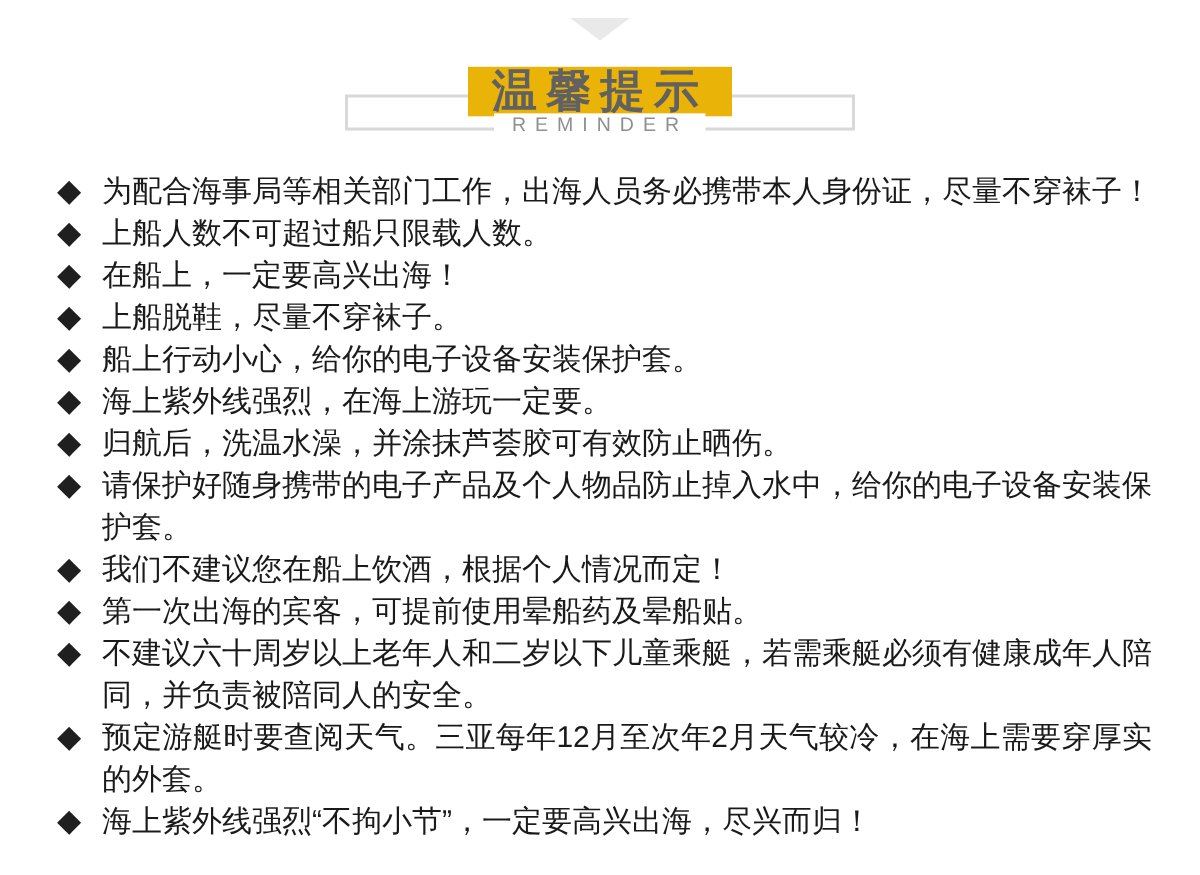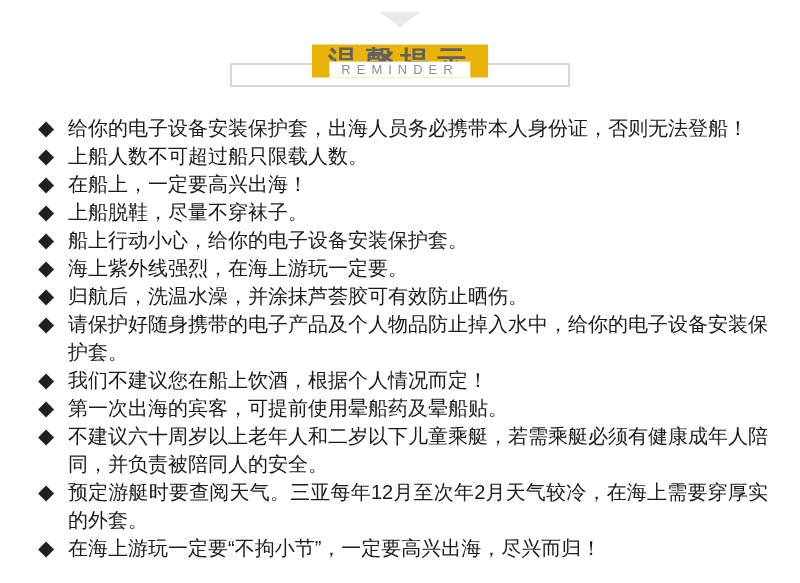--- a/index.html
+++ b/index.html
@@ -44,21 +44,21 @@
     font-weight: bold;
     color: #616161;
     letter-spacing: 6px;
     white-space: nowrap;
     line-height: 1.1;
     text-align: center;
   }
   .title-en {
     position: absolute;
     left: 50%;
-    bottom: 16px;
+    bottom: 2px;
     transform: translate(-50%, 55%);
     background: #ffffff;
     padding: 0 12px;
     font-size: 13px;
     color: #8f8f8f;
     letter-spacing: 6px;
     white-space: nowrap;
     line-height: 1.2;
   }
   
@@ -88,28 +88,28 @@
 <div class="page">
 
   <div class="triangle-down"></div>
 
   <div class="title-box">
     <span class="title-cn">温馨提示</span>
     <span class="title-en">REMINDER</span>
   </div>
 
   <div class="notice-list">
-      <div class="item"><span class="bullet">◆</span><span>给你的电子设备安装保护套，出海人员务必携带本人身份证，否则无法登船！</span></div>
+      <div class="item"><span class="bullet">◆</span><span>为配合海事局等相关部门工作，出海人员务必携带本人身份证，尽量不穿袜子！</span></div>
       <div class="item"><span class="bullet">◆</span><span>上船人数不可超过船只限载人数。</span></div>
       <div class="item"><span class="bullet">◆</span><span>在船上，一定要高兴出海！</span></div>
       <div class="item"><span class="bullet">◆</span><span>上船脱鞋，尽量不穿袜子。</span></div>
       <div class="item"><span class="bullet">◆</span><span>船上行动小心，给你的电子设备安装保护套。</span></div>
       <div class="item"><span class="bullet">◆</span><span>海上紫外线强烈，在海上游玩一定要。</span></div>
       <div class="item"><span class="bullet">◆</span><span>归航后，洗温水澡，并涂抹芦荟胶可有效防止晒伤。</span></div>
       <div class="item"><span class="bullet">◆</span><span>请保护好随身携带的电子产品及个人物品防止掉入水中，给你的电子设备安装保护套。</span></div>
       <div class="item"><span class="bullet">◆</span><span>我们不建议您在船上饮酒，根据个人情况而定！</span></div>
       <div class="item"><span class="bullet">◆</span><span>第一次出海的宾客，可提前使用晕船药及晕船贴。</span></div>
       <div class="item"><span class="bullet">◆</span><span>不建议六十周岁以上老年人和二岁以下儿童乘艇，若需乘艇必须有健康成年人陪同，并负责被陪同人的安全。</span></div>
       <div class="item"><span class="bullet">◆</span><span>预定游艇时要查阅天气。三亚每年12月至次年2月天气较冷，在海上需要穿厚实的外套。</span></div>
-      <div class="item"><span class="bullet">◆</span><span>在海上游玩一定要“不拘小节”，一定要高兴出海，尽兴而归！</span></div>
+      <div class="item"><span class="bullet">◆</span><span>海上紫外线强烈“不拘小节”，一定要高兴出海，尽兴而归！</span></div>
     </div>
 
 </div>
 
 </body></html>

